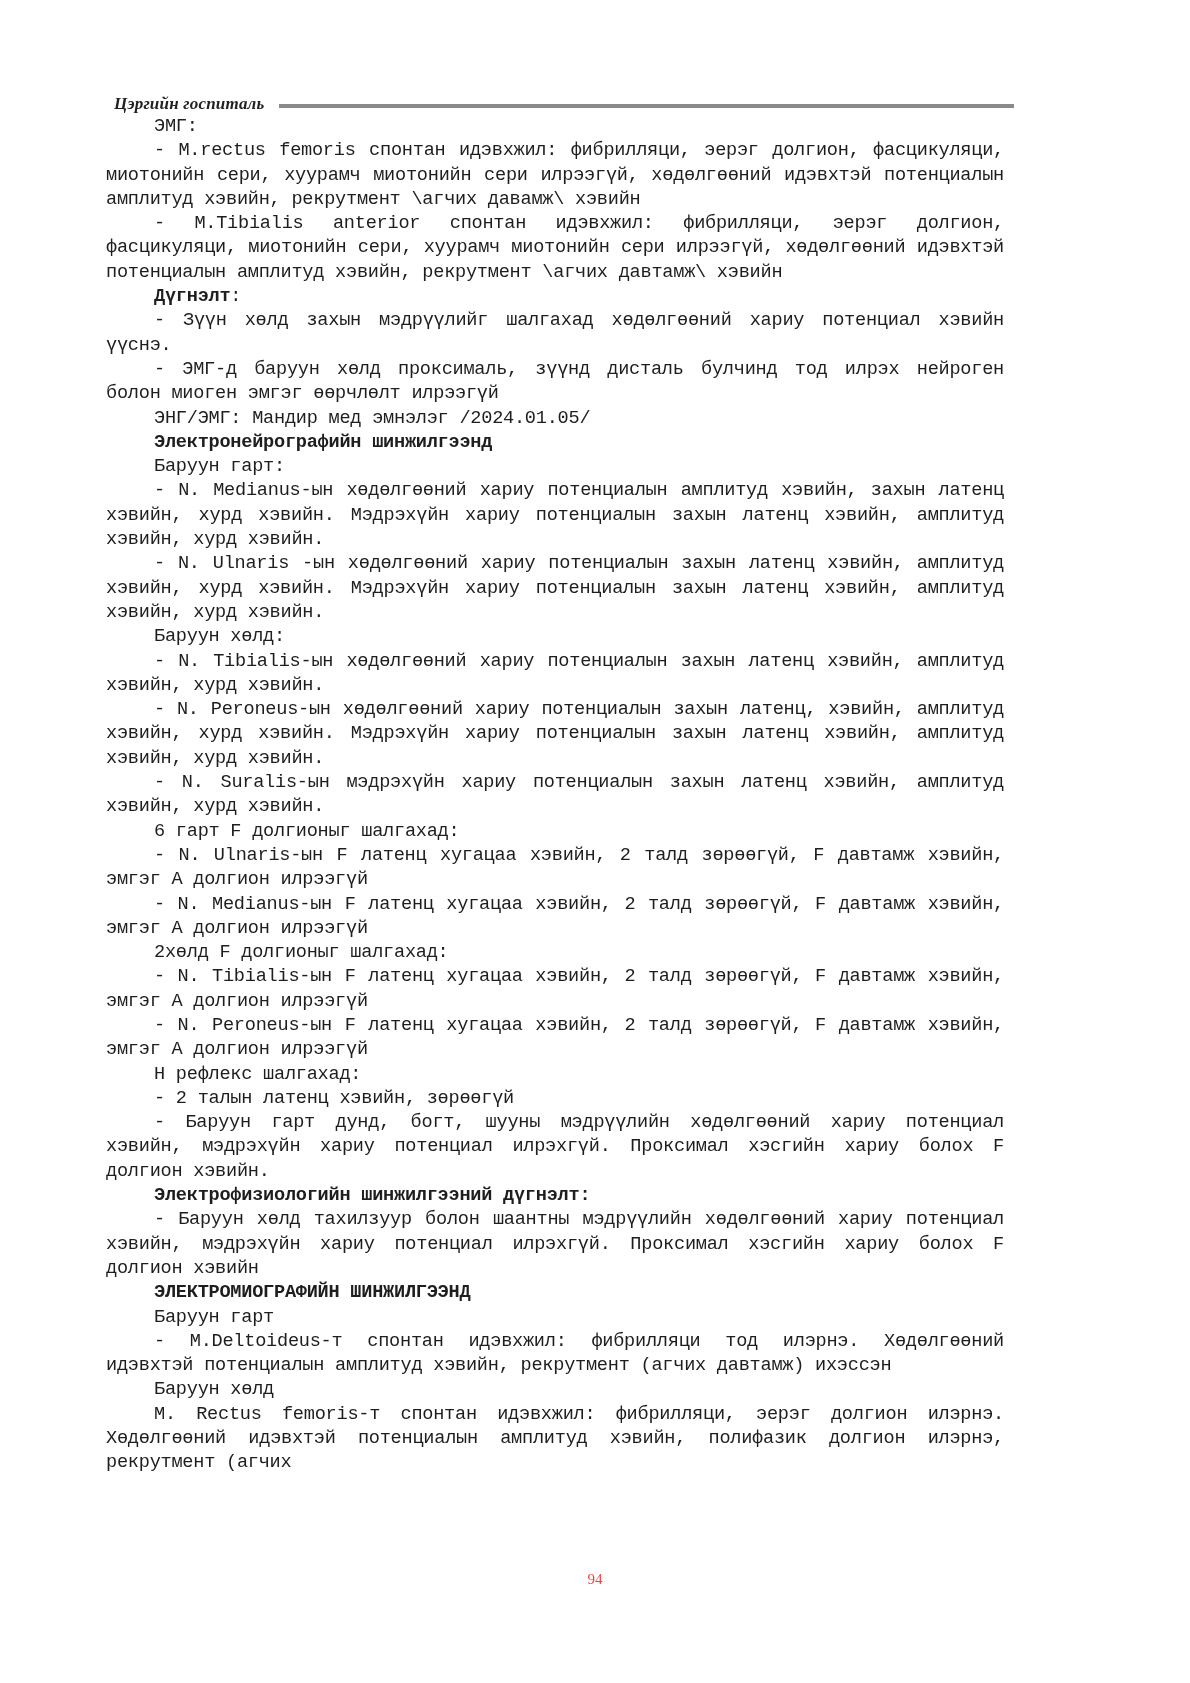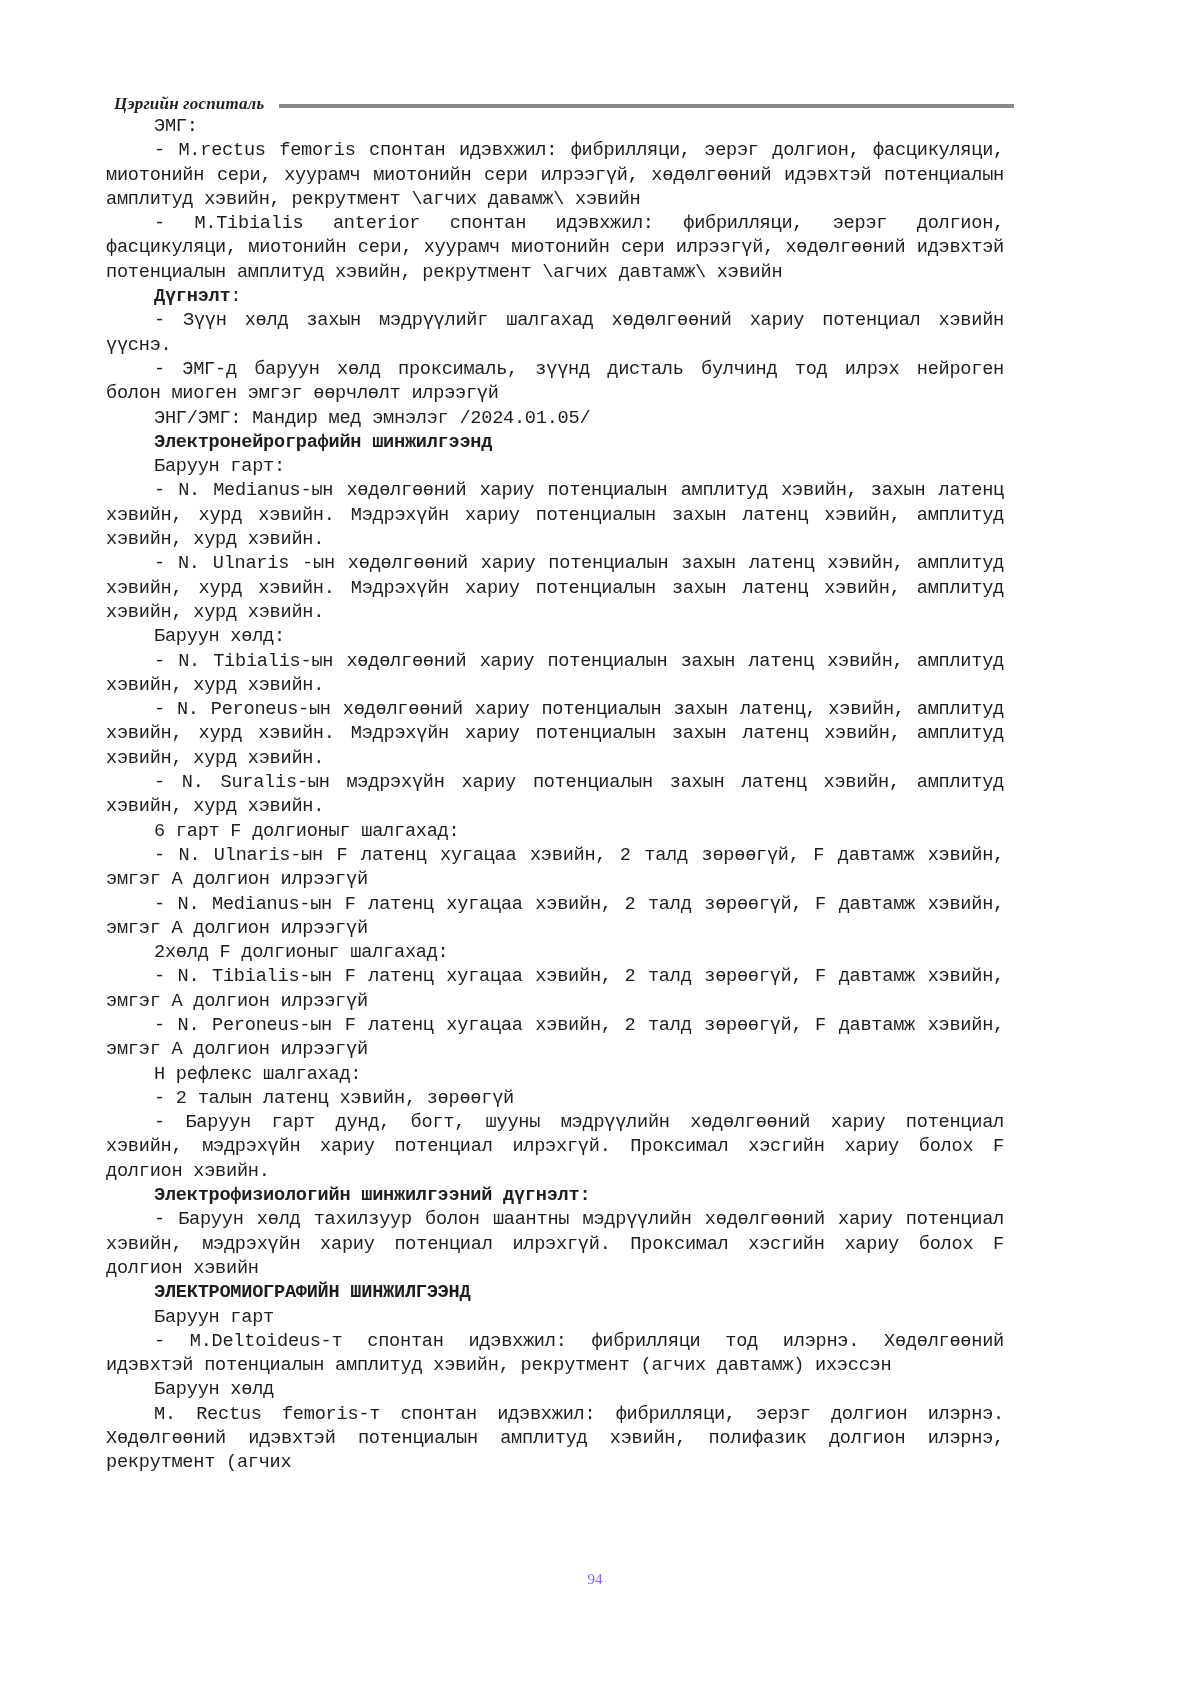--- a/index.html
+++ b/index.html
@@ -22,21 +22,21 @@
     .content {
       position: absolute; left: 106px; top: 115px; width: 898px;
       font-size: 18.6px; line-height: 24.3px; letter-spacing: -0.25px;
       text-align: justify;
     }
     .content p { margin: 0; text-indent: 48px; font-family: Liberation Mono, monospace; }
     .content p.last-left { text-align-last: left; }
     .b { font-weight: bold; }
     .page-number {
       position: absolute; left: 0; width: 1190px; top: 1571px; text-align: center;
-      font-family: "Liberation Serif", serif; font-size: 15px; color: #8b5cf6;
+      font-family: "Liberation Serif", serif; font-size: 15px; color: #ef4444;
     }
   </style>
 </head>
 <body>
 
 <div class="header">
   <span class="header-title">Цэргийн госпиталь</span>
   <div class="header-rule"></div>
 </div>
 

